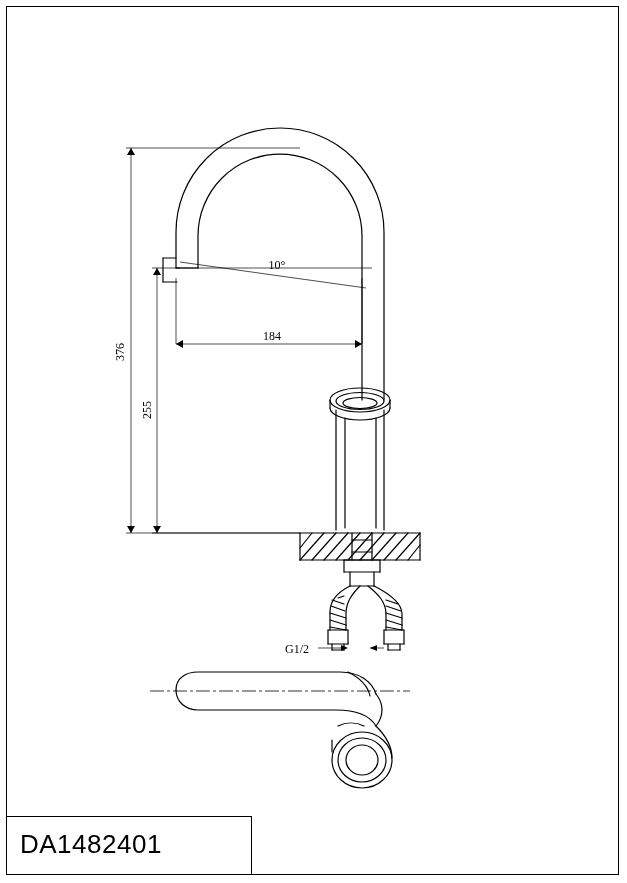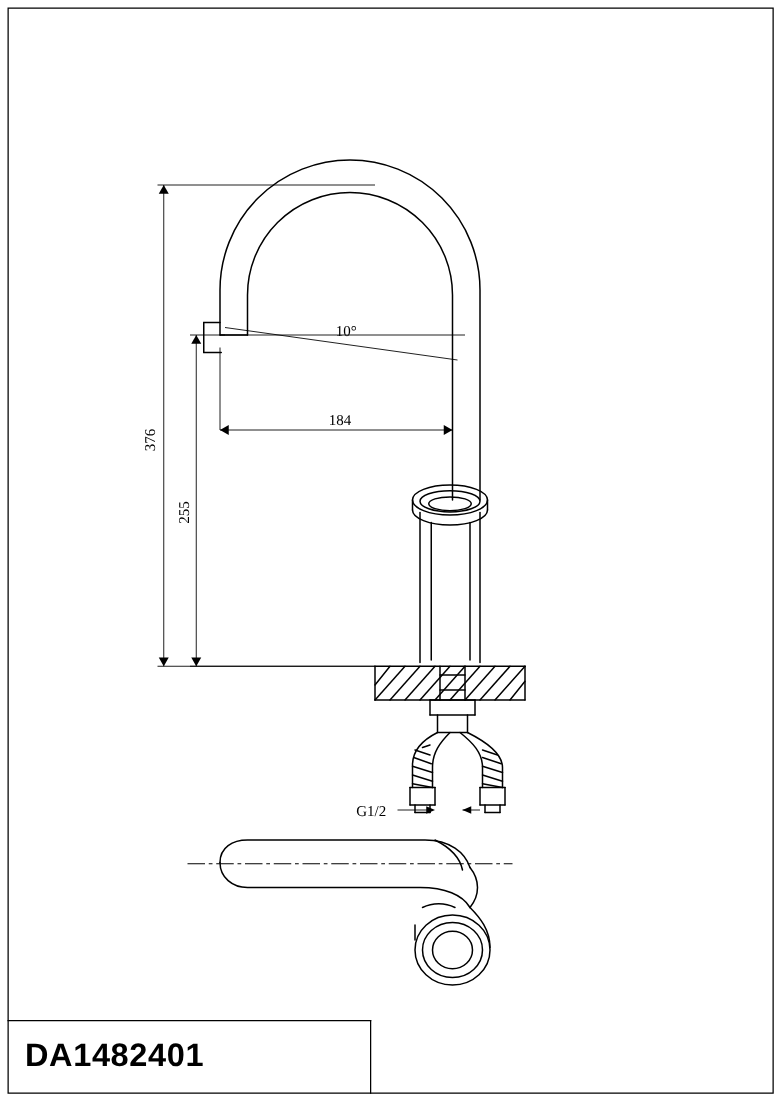--- a/index.html
+++ b/index.html
@@ -23,26 +23,25 @@
     top: 6px;
     width: 613px;
     height: 869px;
     border: 1px solid #000000;
     box-sizing: border-box;
   }
   .titleblock {
     position: absolute;
     left: 6px;
     top: 816px;
-    width: 291px;
+    width: 246px;
     height: 59px;
     border-right: 1px solid #000000;
     border-top: 1px solid #000000;
     box-sizing: border-box;
-    font-weight: bold;
   }
   .titleblock .code {
     position: absolute;
     left: 14px;
     top: 12px;
     font-size: 26px;
     letter-spacing: 0.5px;
     color: #000000;
     font-family: "Liberation Sans", sans-serif;
   }

